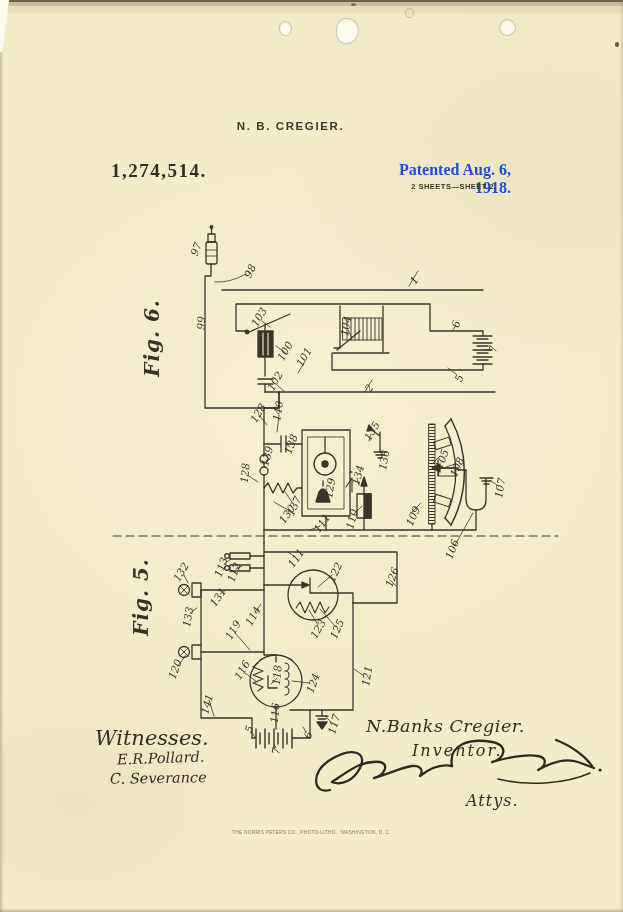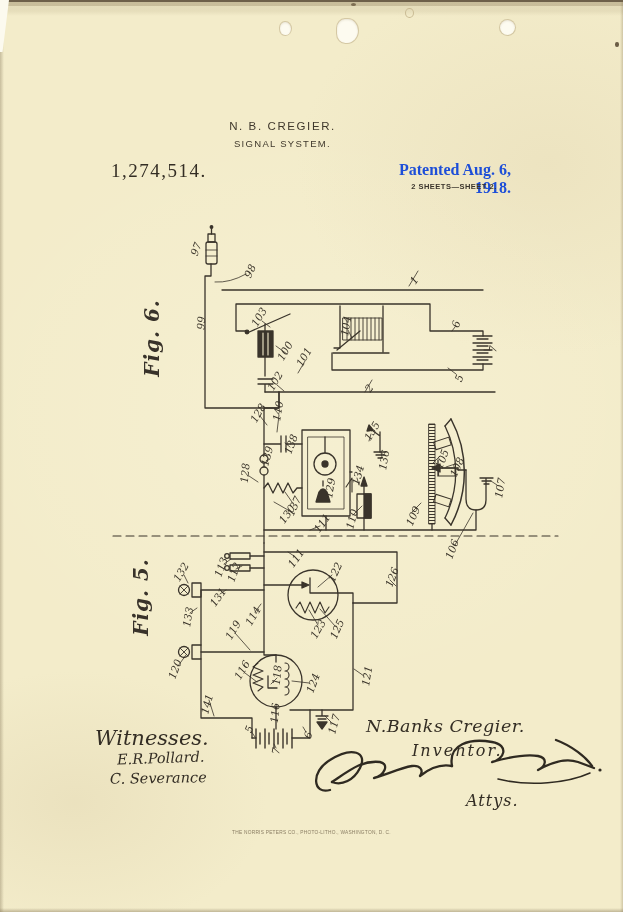--- a/index.html
+++ b/index.html
@@ -25,27 +25,27 @@
   .hole{position:absolute;background:#fdfbf0;border-radius:50%;
     box-shadow:0 0 0 1px rgba(168,148,108,.4), inset 0 1px 2px rgba(120,100,60,.15);}
   .hole-a{left:280px;top:22px;width:11px;height:13px;border-radius:46% 54% 52% 48%;}
   .hole-b{left:337px;top:19px;width:21px;height:24px;border-radius:44% 56% 60% 46%;}
   .hole-c{left:500px;top:20px;width:15px;height:15px;}
   .ring{position:absolute;left:405px;top:8px;width:7px;height:8px;border:1px solid #c9bb94;
     border-radius:50%;background:transparent;}
   .speck{position:absolute;left:615px;top:42px;width:4px;height:5px;background:#6b5d45;border-radius:45%;}
   .speck2{position:absolute;left:351px;top:3px;width:5px;height:3px;background:#7d6e52;border-radius:50%;}
   
-  .h-center{position:absolute;left:0;width:565px;text-align:center;color:#3f382c;
-    font-family:"Liberation Sans",sans-serif;font-weight:normal;}
+  .h-center{position:absolute;left:8px;width:565px;text-align:center;color:#3f382c;
+    font-family:"Liberation Sans",sans-serif;font-weight:bold;}
   .h-inventor{top:120px;font-size:11.5px;letter-spacing:1.6px;}
   .h-title{top:138px;font-size:9.5px;letter-spacing:1.3px;}
   .h-app{top:153px;font-size:7.8px;letter-spacing:.6px;}
   .h-number{position:absolute;left:111px;top:160px;font-family:"Liberation Serif",serif;
-    font-weight:normal;font-size:19px;letter-spacing:1.5px;color:#332d24;}
+    font-weight:bold;font-size:19px;letter-spacing:1.5px;color:#332d24;}
   .h-patented{position:absolute;left:383px;top:161px;width:128px;text-align:right;
     font-family:"Liberation Serif",serif;font-weight:bold;font-size:16px;color:#1d4ed8;}
   .h-sheet{position:absolute;left:398px;top:182px;width:112px;text-align:center;
     font-family:"Liberation Sans",sans-serif;font-weight:bold;font-size:7.5px;letter-spacing:.5px;}
   
   .figlabel{position:absolute;font-family:"DejaVu Serif",serif;font-style:italic;font-weight:600;
     font-size:20px;letter-spacing:1px;color:#38322a;white-space:nowrap;
     transform:translate(-50%,-50%) rotate(-90deg);}
   
   .ref{position:absolute;font-family:"DejaVu Serif",serif;font-style:italic;font-size:10.5px;
@@ -75,21 +75,20 @@
   <div class="edge-bottom"></div>
   <div class="edge-left-white"></div>
   <div class="hole hole-a"></div>
   <div class="hole hole-b"></div>
   <div class="hole hole-c"></div>
   <div class="ring"></div>
   <div class="speck"></div>
   <div class="speck2"></div>
 
   <div class="h-center h-inventor">N. B. CREGIER.</div>
-  <div class="h-center h-title">SIGNAL SYSTEM.</div>
   <div class="h-number">1,274,514.</div>
   <div class="h-patented">Patented Aug. 6, 1918.</div>
   <div class="h-sheet">2 SHEETS—SHEET 2.</div>
 
   <div class="figlabel" style="left:152px;top:338px;">Fig. 6.</div>
   <div class="figlabel" style="left:141px;top:597px;">Fig. 5.</div>
 
   <svg class="drawing" width="623" height="912" viewBox="0 0 623 912">
     <defs>
       <pattern id="hp" width="3" height="3" patternUnits="userSpaceOnUse">

